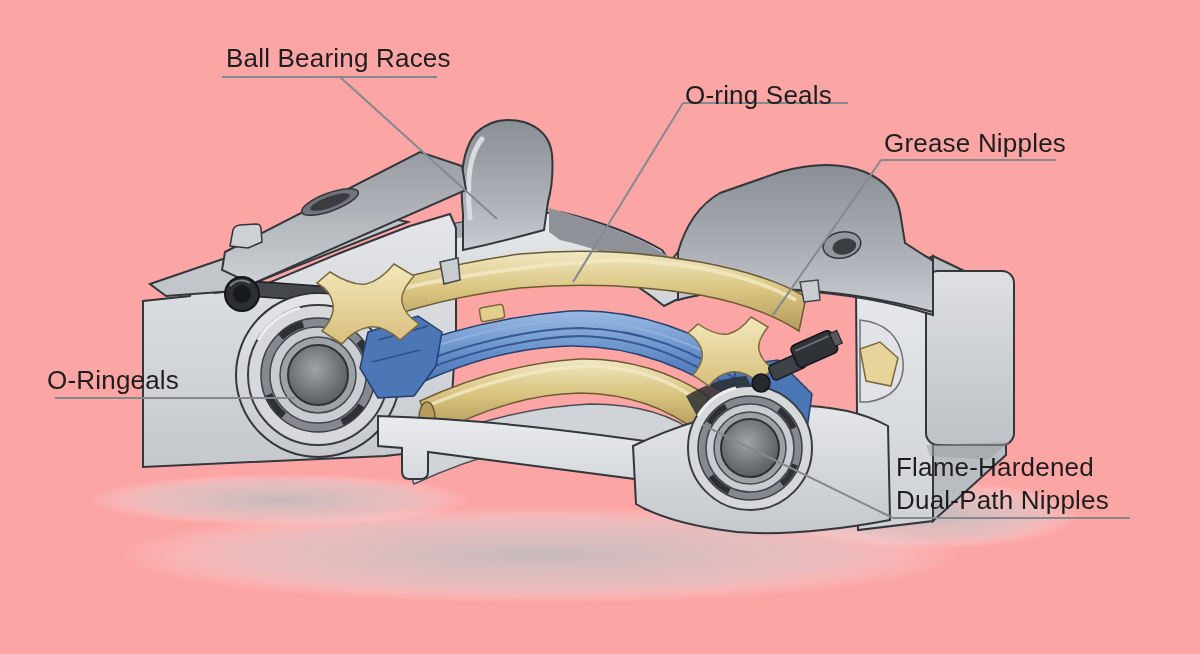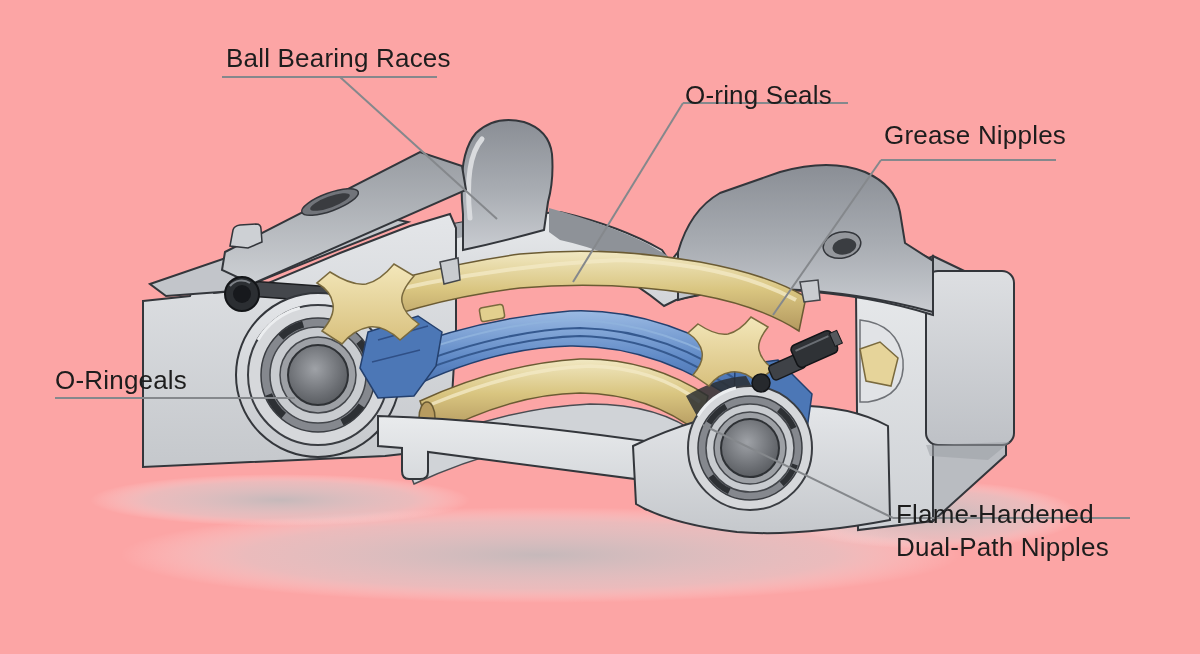--- a/index.html
+++ b/index.html
@@ -5,21 +5,21 @@
   html,body{margin:0;padding:0;background:#ffffff;}
   #stage{
     position:relative;width:1200px;height:654px;overflow:hidden;
     background:#fca5a5;font-family:"Liberation Sans",sans-serif;
   }
   #stage svg{position:absolute;left:0;top:0;}
   .callout{
     position:absolute;color:#1d1d1d;font-size:26px;line-height:30px;
     white-space:nowrap;letter-spacing:0.2px;
   }
-  .callout.two-line{line-height:33px;margin-top:47px;}
+  .callout.two-line{line-height:33px;}
 </style>
 </head>
 <body>
 
 <div id="stage">
 
 <svg width="1200" height="654" viewBox="0 0 1200 654">
   <defs>
     <linearGradient id="gHouse" x1="0" y1="0" x2="0" y2="1">
       <stop offset="0" stop-color="#e4e6e9"></stop>
@@ -203,24 +203,24 @@
     <line x1="893" y1="518" x2="703" y2="425"></line>
   </g>
 </svg>
 
 <div class="callout" style="left:226px;top:43px">
   <span>Ball Bearing Races</span>
 </div>
 <div class="callout" style="left:685px;top:80px">
   <span>O-ring Seals</span>
 </div>
-<div class="callout" style="left:884px;top:120px">
+<div class="callout" style="left:884px;top:128px">
   <span>Grease Nipples</span>
 </div>
-<div class="callout" style="left:55px;top:365px">
+<div class="callout" style="left:47px;top:365px">
   <span>O-Ringeals</span>
 </div>
 <div class="callout two-line" style="left:896px;top:451px">
   <span>Flame-Hardened</span><br>
   <span>Dual-Path Nipples</span>
 </div>
 
 </div>
 
 </body></html>

